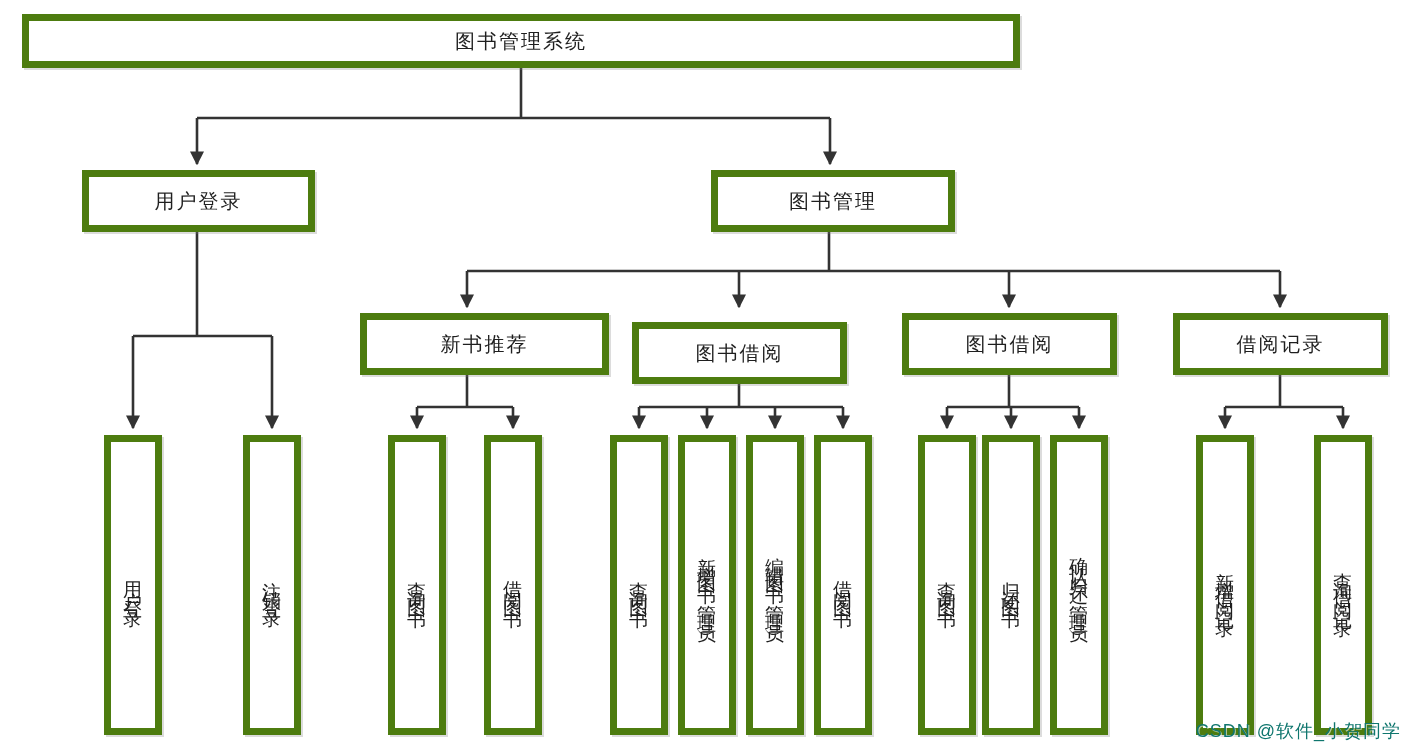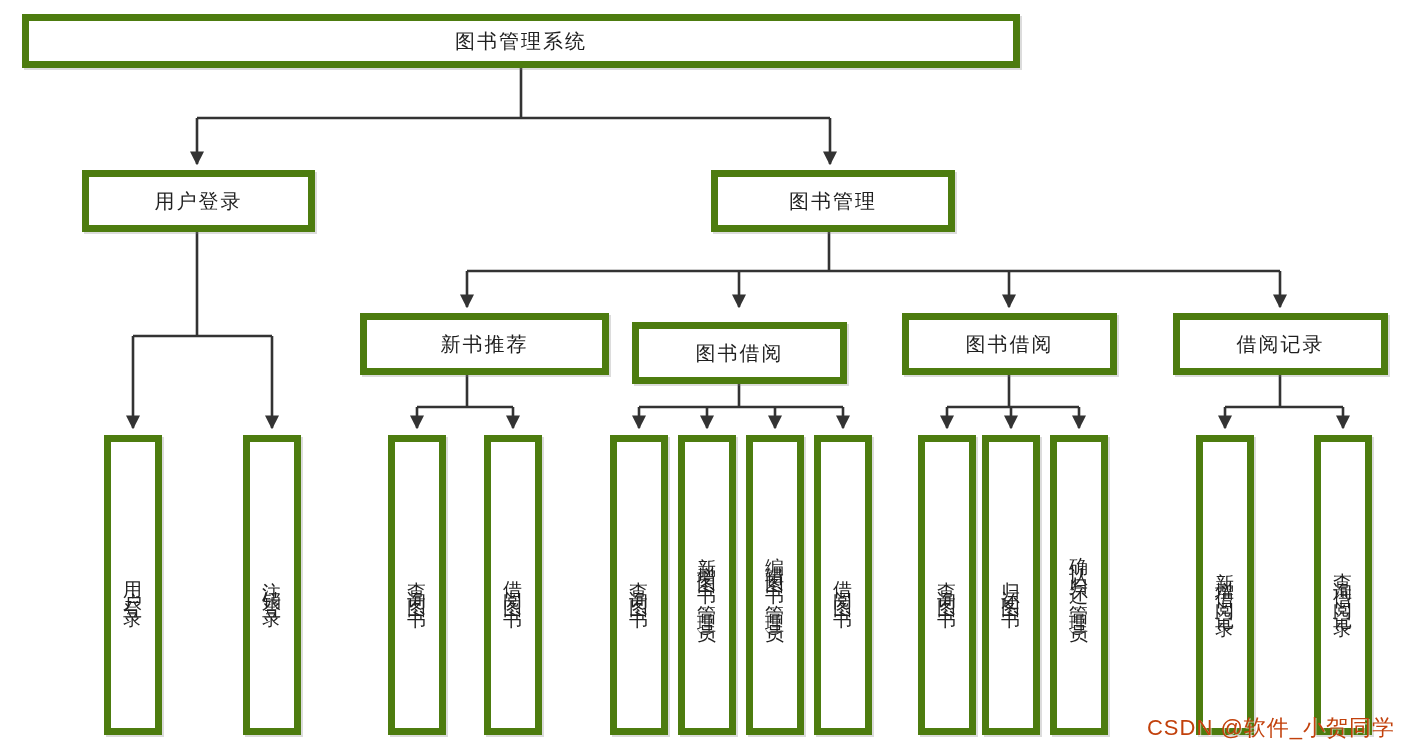--- a/index.html
+++ b/index.html
@@ -39,24 +39,24 @@
   }
   .vbox span {
     writing-mode: vertical-rl;
     font-size: 19px;
     line-height: 1;
     letter-spacing: 0.5em;
     white-space: nowrap;
   }
   .watermark {
     position: absolute;
-    right: 10px;
+    right: 4px;
     bottom: 4px;
-    font-size: 22px;
-    color: #c2410c;
+    font-size: 18px;
+    color: #0f766e;
     letter-spacing: 1px;
     white-space: nowrap;
     text-shadow: 1px 1px 0 rgba(255,255,255,0.6);
   }
 </style>
 </head>
 <body>
 
 <div class="canvas">
 

